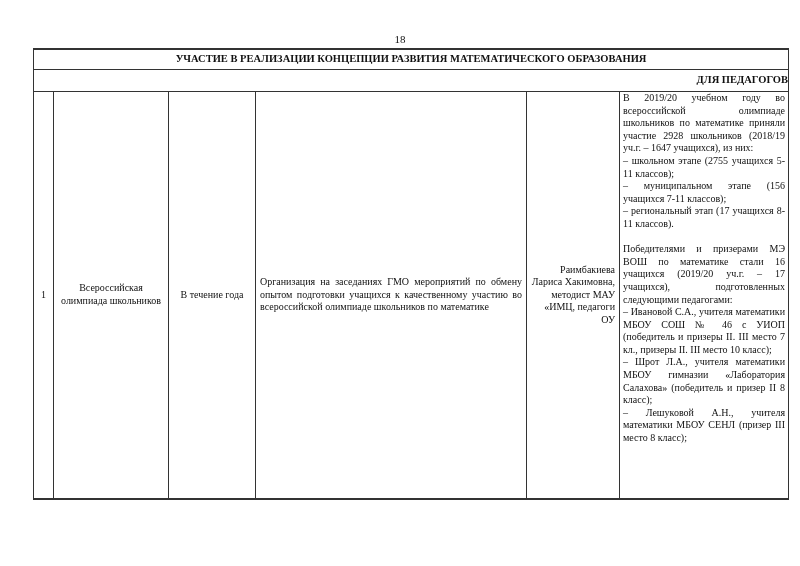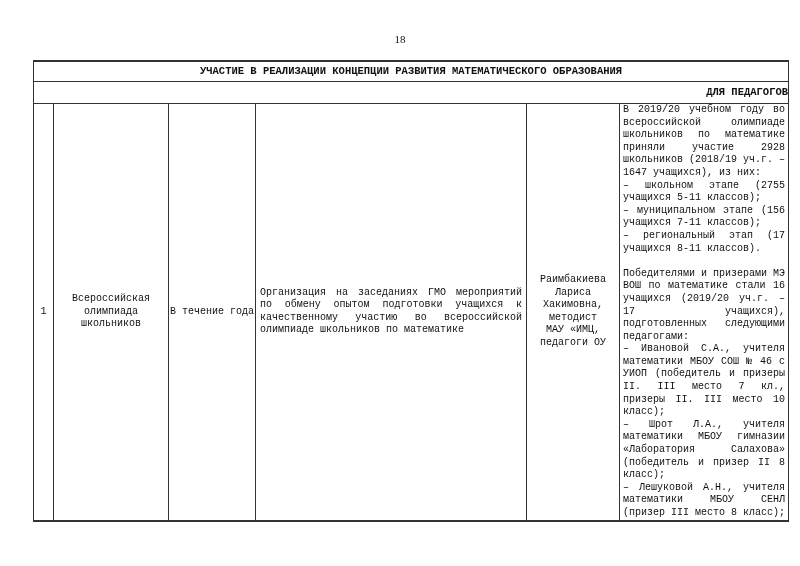--- a/index.html
+++ b/index.html
@@ -18,28 +18,27 @@
     .page-number {
       position: absolute;
       top: 33px;
       left: 0;
       width: 800px;
       text-align: center;
       font-size: 11px;
     }
     table.doc-table {
       position: absolute;
-      top: 60px;
+      top: 48px;
       left: 33px;
       width: 755px;
       border-collapse: collapse;
       table-layout: fixed;
       font-size: 10px;
       line-height: 12.6px;
-      font-family: Liberation Mono, monospace;
     }
     table.doc-table td {
       border: 1px solid #333;
       vertical-align: middle;
       padding: 0;
     }
     table.doc-table tr.title-row td {
       border-top: 2px solid #333;
       height: 19px;
       text-align: center;
@@ -53,21 +52,21 @@
       font-size: 10.5px;
     }
     table.doc-table tr.data-row td {
       height: 406px;
       border-bottom: 2px solid #333;
     }
     td.c-num { text-align: center; }
     td.c-event { text-align: center; padding: 0 6px !important; }
     td.c-period { text-align: center; }
     td.c-desc { text-align: justify; padding: 0 4px !important; }
-    td.c-resp { text-align: center; padding: 0 12px !important; }
+    td.c-resp { text-align: right; padding: 0 4px !important; }
     td.c-result {
       text-align: justify;
       vertical-align: top !important;
       padding: 0 3px 0 3px !important;
       margin-top: 14px;
     }
     .result-line {
       display: block;
       text-align: justify;
     }

